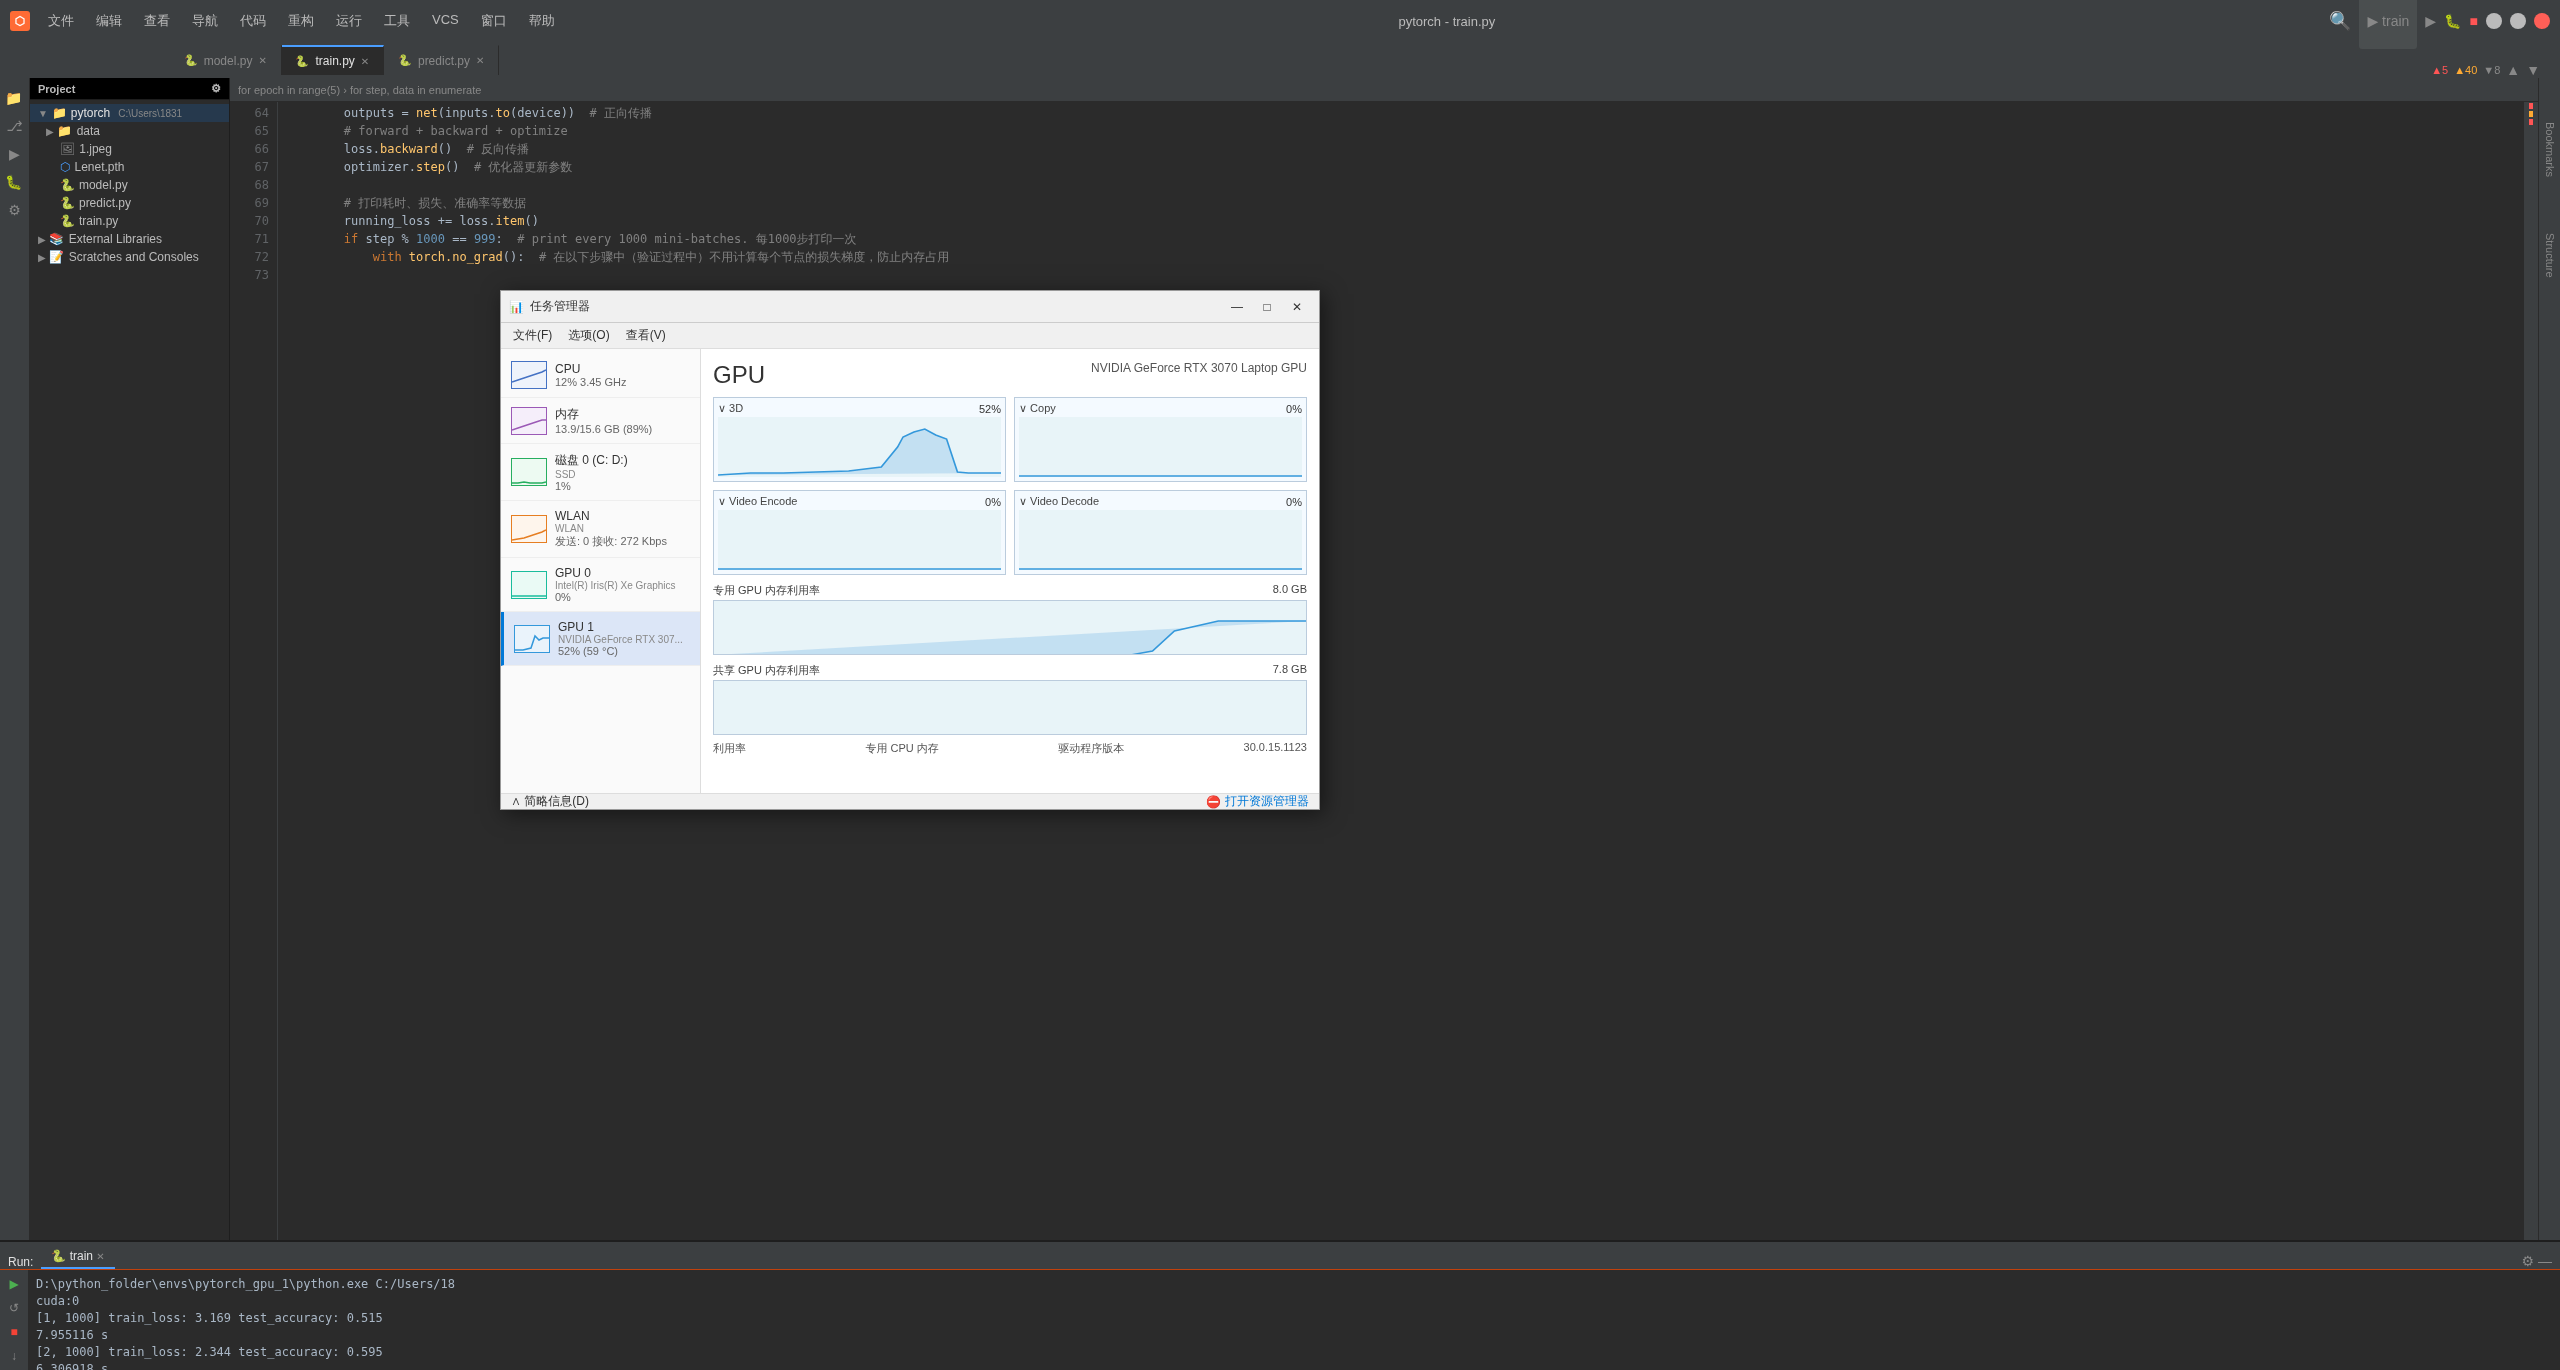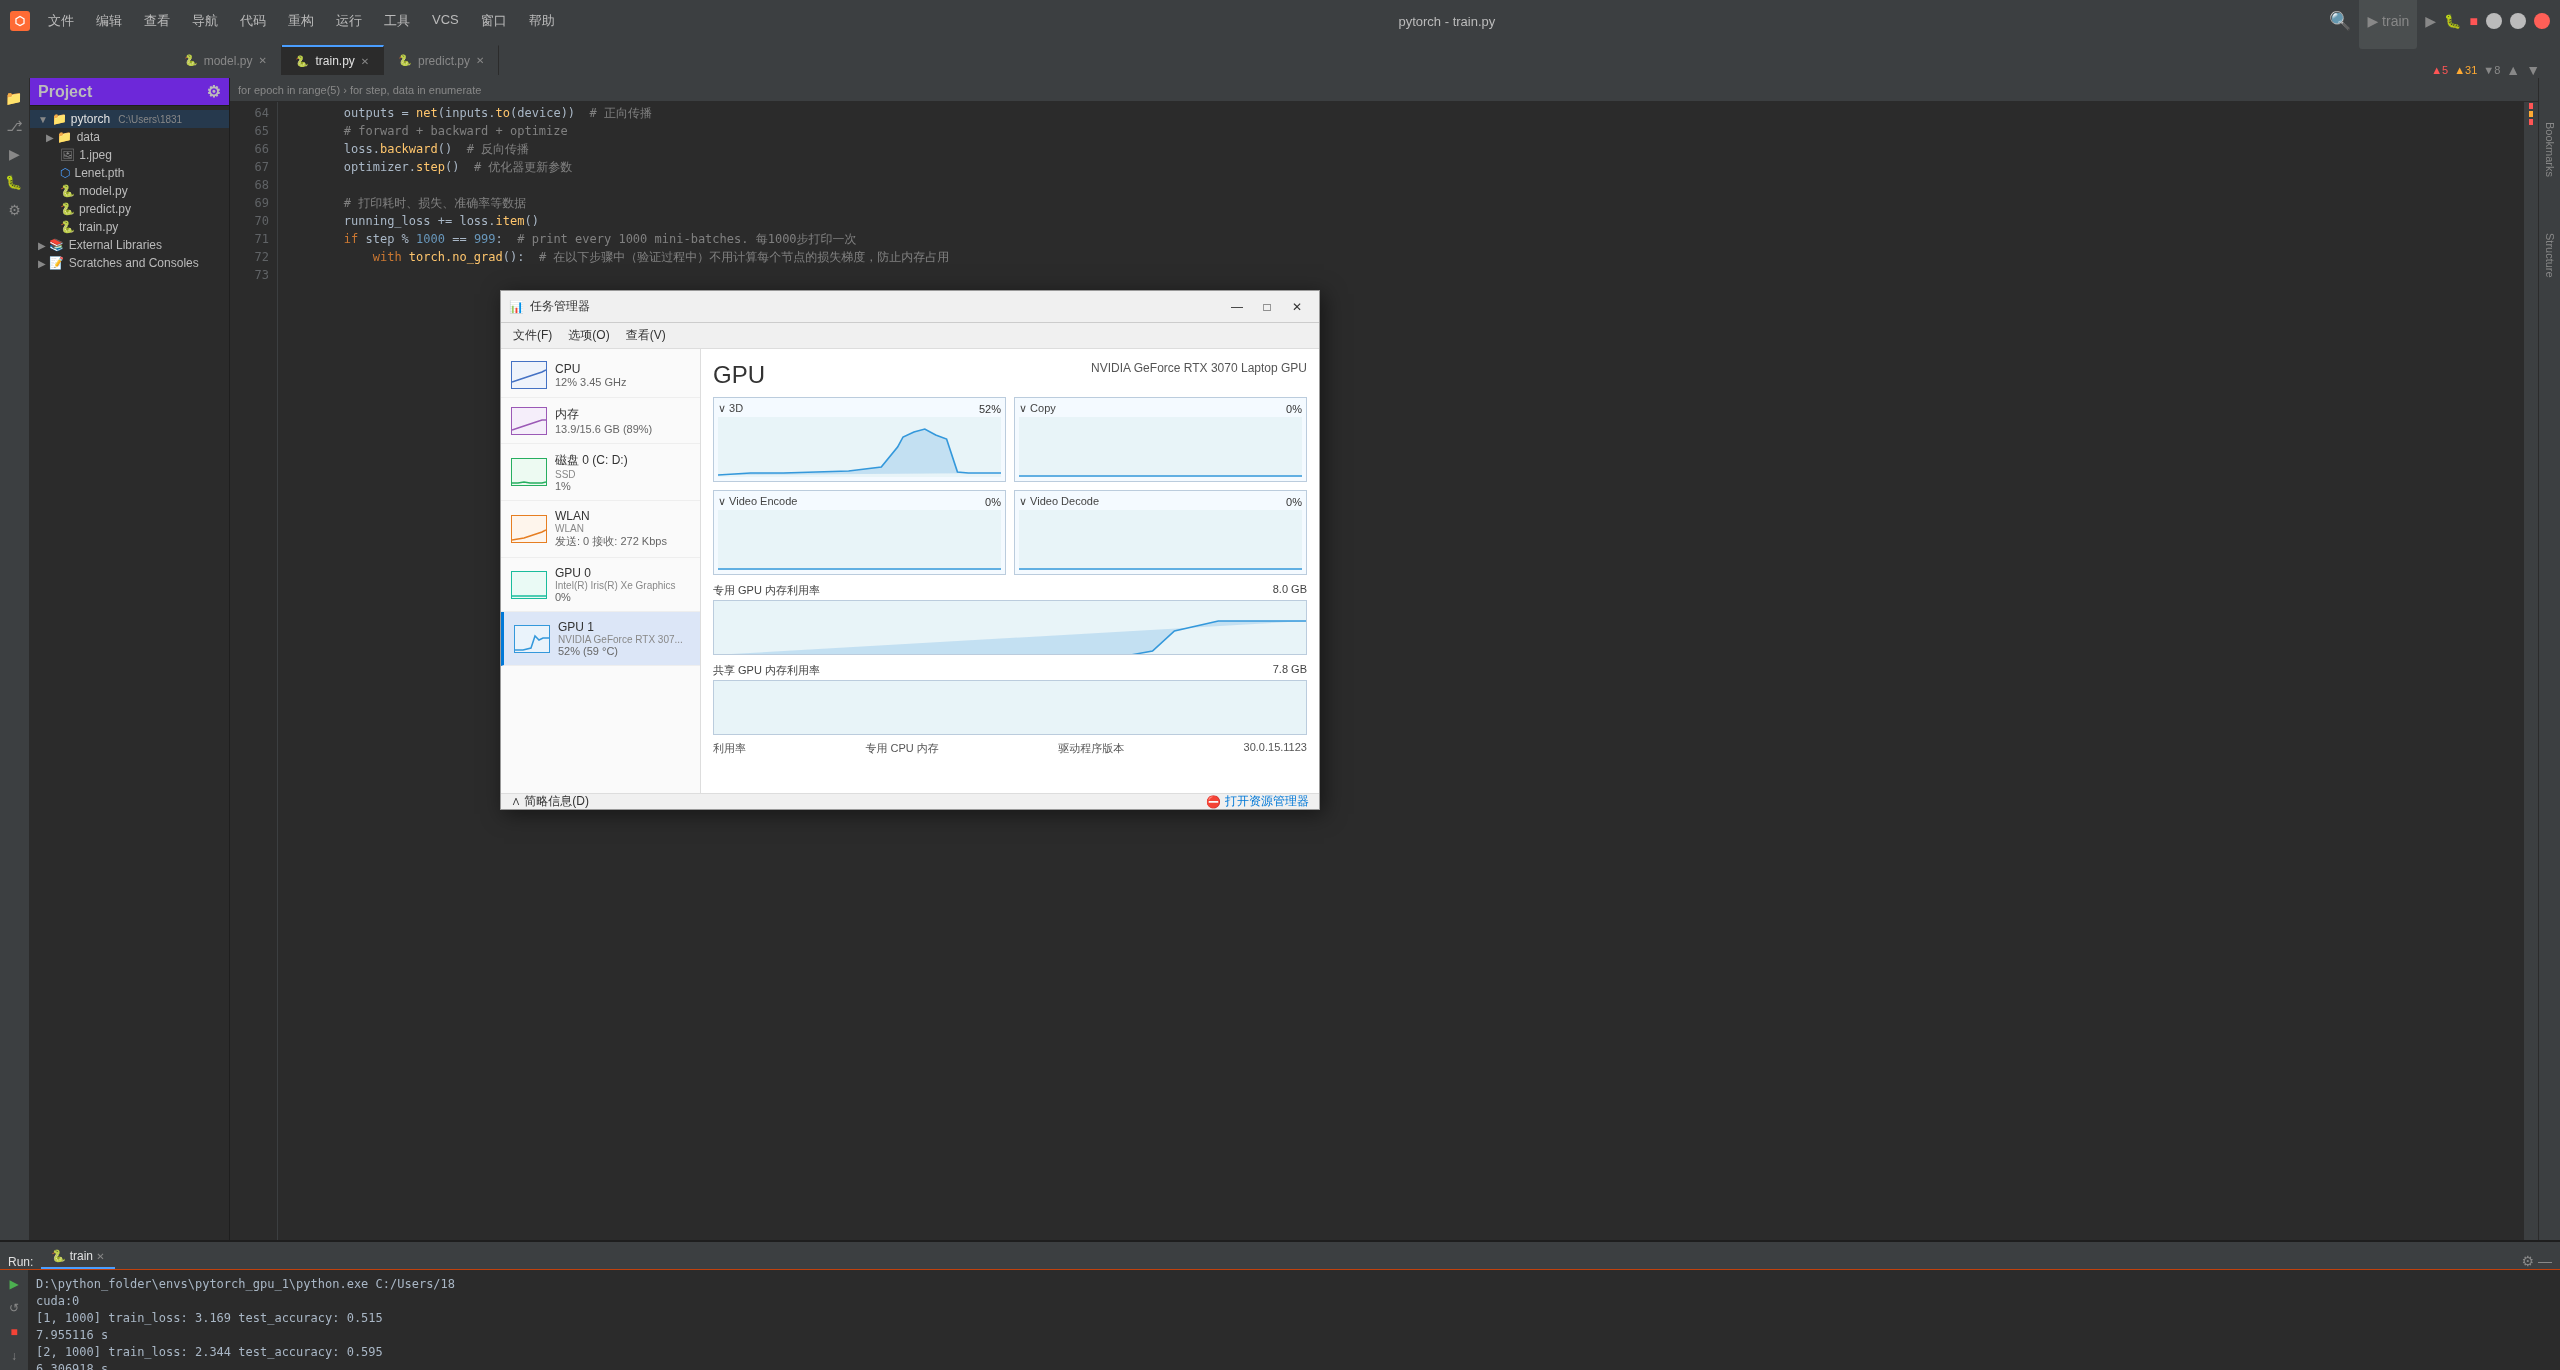--- a/index.html
+++ b/index.html
@@ -30,21 +30,21 @@
 
     
     .main-layout { display: flex; height: calc(100% - 120px - 52px - 36px); }
 
     
     .sidebar-icons { width: 30px; background: #3c3f41; display: flex; flex-direction: column; align-items: center; padding-top: 8px; gap: 4px; border-right: 1px solid #2b2b2b; }
     .sidebar-icon { width: 24px; height: 24px; display: flex; align-items: center; justify-content: center; color: #888; font-size: 14px; cursor: pointer; }
 
     
     .project-panel { width: 200px; background: #2b2b2b; border-right: 1px solid #1e1e1e; font-size: 12px; color: #bbbbbb; overflow: hidden; }
-    .project-header { padding: 4px 8px; background: #6d28d9; font-size: 16px; font-weight: bold; color: #bbbbbb; border-bottom: 1px solid #1e1e1e; display: flex; align-items: center; justify-content: space-between; }
+    .project-header { padding: 4px 8px; background: #000000; font-size: 11px; font-weight: bold; color: #bbbbbb; border-bottom: 1px solid #1e1e1e; display: flex; align-items: center; justify-content: space-between; }
     .project-tree { padding: 4px 0; }
     .tree-item { padding: 2px 8px; display: flex; align-items: center; gap: 4px; cursor: pointer; }
     .tree-item.selected { background: #26394d; }
     .tree-arrow { color: #888; font-size: 10px; }
     .tree-folder { color: #e6a817; }
     .tree-file-py { color: #4a9eff; }
     .tree-indent { padding-left: 16px; }
 
     
     .line-numbers { width: 48px; background: #2b2b2b; color: #606366; font-size: 12px; font-family: 'Consolas', monospace; padding-top: 2px; text-align: right; padding-right: 8px; border-right: 1px solid #3c3f41; flex-shrink: 0; }
@@ -171,21 +171,21 @@
       </div>
       <div class="tab">
         <span class="tab-icon-py">🐍</span>
         <span>predict.py</span>
         <span class="tab-close">✕</span>
       </div>
     </div>
 
     <div style="margin-left:auto;display:flex;align-items:center;gap:6px;padding-right:20px;font-size:11px">
       <span style="color:#ff5555">▲5</span>
-      <span style="color:#ffaa33">▲31</span>
+      <span style="color:#ffaa33">▲40</span>
       <span style="color:#888">▼8</span>
       <span style="color:#888;font-size:14px;cursor:pointer">▲</span>
       <span style="color:#888;font-size:14px;cursor:pointer">▼</span>
     </div>
   </div>
 
   <div class="main-layout">
 
     <div class="sidebar-icons">
       <div class="sidebar-icon">📁</div>

